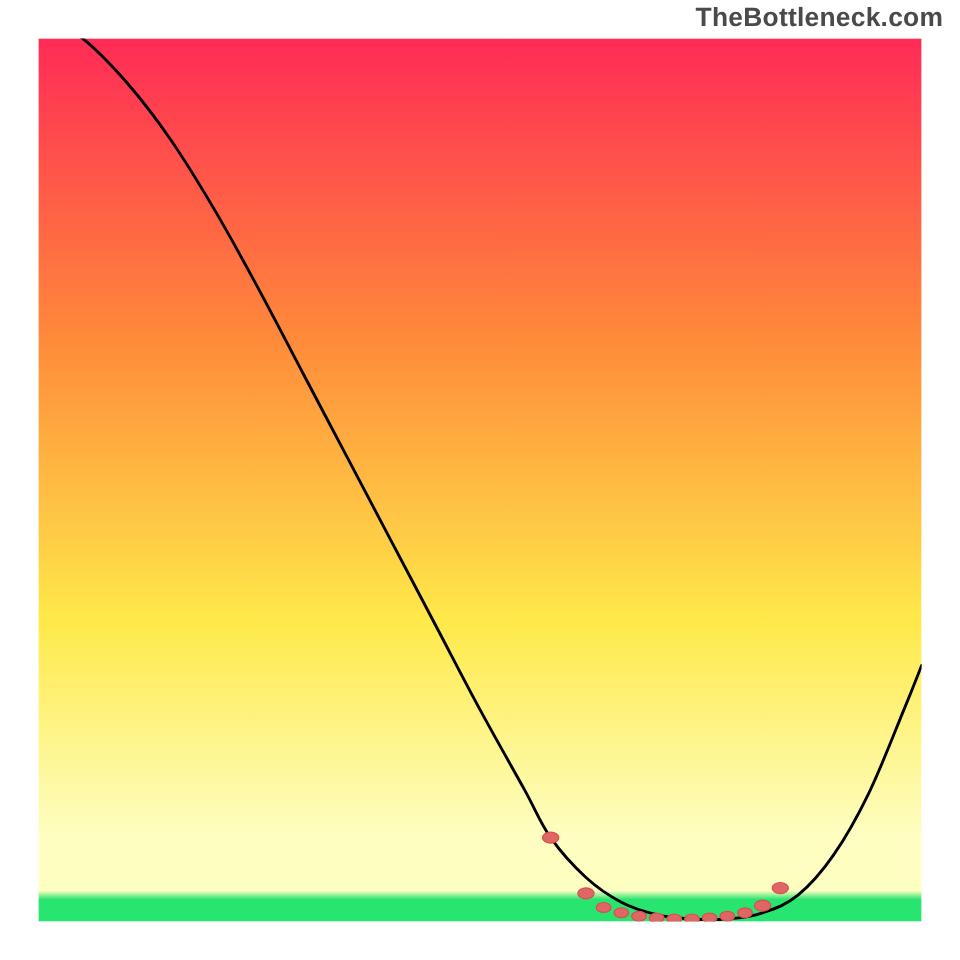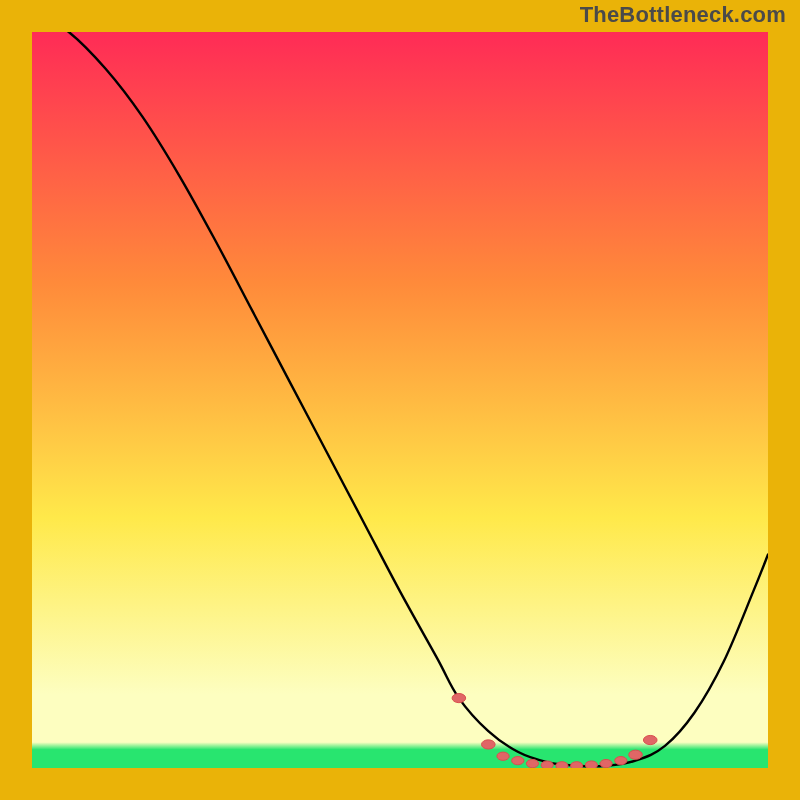--- a/index.html
+++ b/index.html
@@ -8,21 +8,21 @@
     width: 800px;
     height: 800px;
     background: #000;
     overflow: hidden;
     font-family: Arial, Helvetica, sans-serif;
   }
   .frame {
     position: relative;
     width: 800px;
     height: 800px;
-    background: #eab308;
+    background: #ffffff;
   }
   .watermark {
     position: absolute;
     top: 2px;
     right: 14px;
     color: #4a4a4a;
     font-size: 22px;
     font-weight: 600;
     letter-spacing: 0.2px;
     user-select: none;

